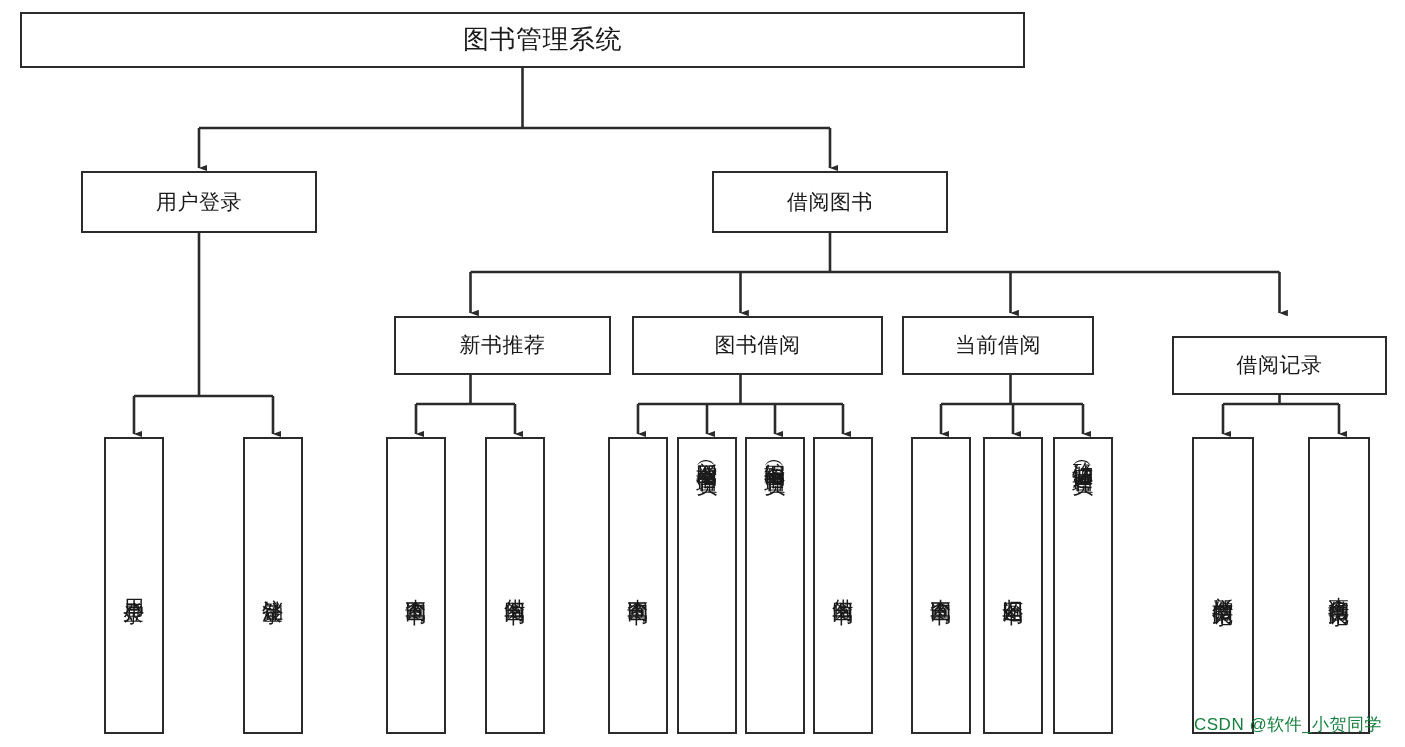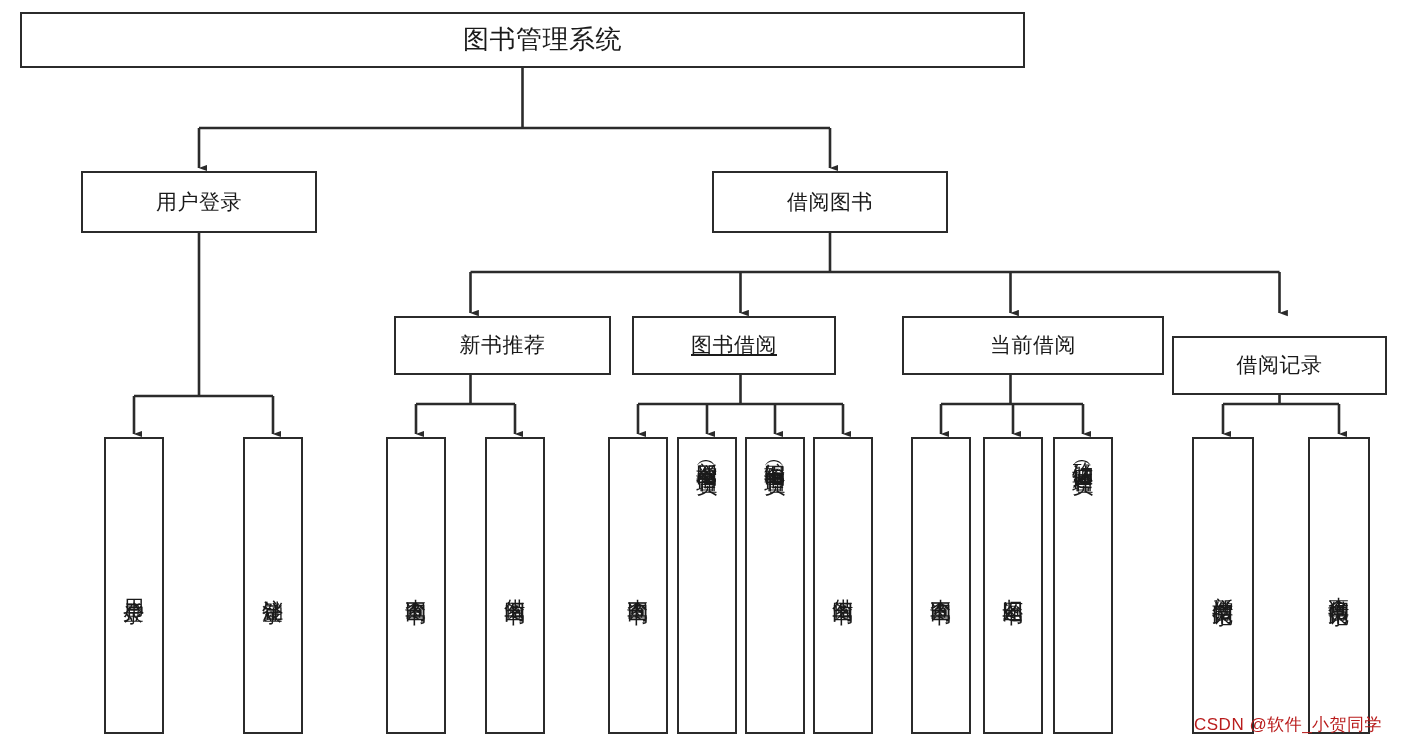--- a/index.html
+++ b/index.html
@@ -63,21 +63,21 @@
     align-items: flex-start;
   }
   .node.leaf.top-aligned .label {
     margin-top: 6px;
   }
   #watermark {
     position: absolute;
     left: 1194px;
     top: 713px;
     font-size: 17px;
-    color: #b91c1c;
+    color: #15803d;
     white-space: nowrap;
     letter-spacing: 0.5px;
     font-family: "Liberation Sans", "DejaVu Sans", sans-serif;
   }
 </style>
 </head>
 <body>
 
 <div id="diagram-root">
 
@@ -130,24 +130,24 @@
       </div>
       <div class="node branch" style="left: 81px; top: 171px; width: 236px; height: 62px;">
         <span class="label">用户登录</span>
       </div>
       <div class="node branch" style="left: 712px; top: 171px; width: 236px; height: 62px;">
         <span class="label">借阅图书</span>
       </div>
       <div class="node branch" style="left: 362px; top: 316px; width: 217px; height: 59px; margin-left: 32px;">
         <span class="label">新书推荐</span>
       </div>
-      <div class="node branch" style="left: 632px; top: 316px; width: 204px; height: 59px; text-decoration: underline;">
+      <div class="node branch" style="left: 632px; top: 316px; width: 251px; height: 59px;">
         <span class="label">图书借阅</span>
       </div>
-      <div class="node branch" style="left: 902px; top: 316px; width: 262px; height: 59px; align-items: center;">
+      <div class="node branch" style="left: 902px; top: 316px; width: 192px; height: 59px; align-items: center;">
         <span class="label">当前借阅</span>
       </div>
       <div class="node branch" style="left: 1172px; top: 316px; width: 215px; height: 59px; margin-top: 20px;">
         <span class="label">借阅记录</span>
       </div>
       <div class="node leaf" style="left: 104px; top: 437px; width: 60px; height: 297px;">
         <span class="label">用户登录</span>
       </div>
       <div class="node leaf" style="left: 243px; top: 437px; width: 60px; height: 297px;">
         <span class="label">注销登录</span>

